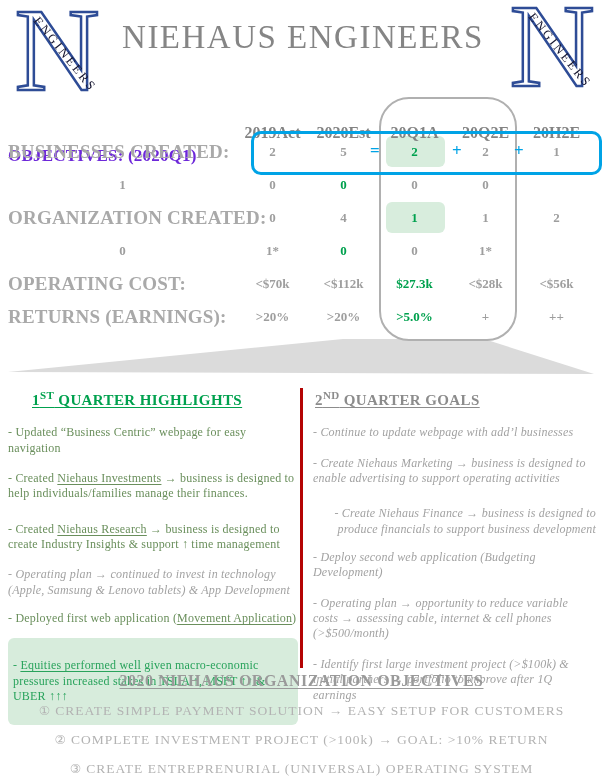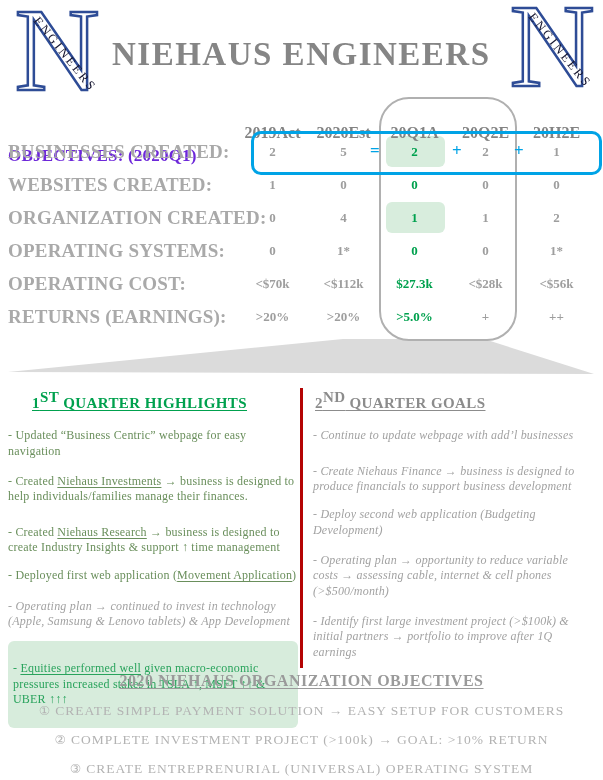--- a/index.html
+++ b/index.html
@@ -3,22 +3,22 @@
 <meta charset="utf-8">
 <style>
   html,body{margin:0;padding:0;background:#fff;}
   .page{position:relative;width:603px;height:780px;background:#ffffff;overflow:hidden;
         font-family:"Liberation Serif","DejaVu Serif",serif;}
 
   
   .logo{position:absolute;top:6px;}
   .logo.left{left:8px;}
   .logo.right{right:2px;top:2px;}
-  .wordmark{position:absolute;left:112px;top:36px;width:382px;
-            font-size:33px;letter-spacing:1.5px;color:#858585;font-weight:700;white-space:nowrap;}
+  .wordmark{position:absolute;left:112px;top:19px;width:382px;text-align:center;
+            font-size:33px;letter-spacing:1.5px;color:#858585;font-weight:400;white-space:nowrap;}
 
   
   .tbl{position:absolute;left:8px;top:99px;width:584px;z-index:2;}
   .trow{display:grid;grid-template-columns:229px repeat(5,71px);height:33px;align-items:center;}
   .trow.thead{height:36px;}
   .lbl{font-weight:bold;font-size:19px;color:#a9a9a9;letter-spacing:.2px;white-space:nowrap;}
   .lbl.title{font-size:17px;color:#6d28d9;margin-top:47px;}
   .val{text-align:center;font-weight:bold;font-size:13px;color:#9e9e9e;}
   .val.colh{font-size:16px;color:#838383;}
   .val.green{color:#00a14e;}
@@ -39,21 +39,21 @@
 
   
   .divider{position:absolute;left:300px;top:388px;width:3px;height:280px;background:#b40404;}
   .col{position:absolute;top:388px;font-size:12px;line-height:1.28;letter-spacing:.2px;}
   .col.left{left:8px;width:290px;}
   .col.right{left:313px;width:283px;}
   .colhead{font-weight:bold;font-size:15px;letter-spacing:.4px;text-decoration:underline;
            text-underline-offset:2px;display:inline-block;white-space:nowrap;}
   .col.left .colhead{color:#00a14e;margin-left:24px;}
   .col.right .colhead{color:#8c8c8c;margin-left:2px;}
-  .colhead sup{font-size:15px;}
+  .colhead sup{font-size:11px;}
   .bullet{margin-top:15px;}
   .bullet.g{color:#6a8f5c;}
   .bullet.gray{color:#a2a2a2;font-style:italic;}
   .bullet .u{text-decoration:underline;text-underline-offset:2px;}
   .bullet.hl{background:#d7ecdc;color:#29a35c;border-radius:6px;padding:20px 5px;margin-top:12px;}
 
   
   .footer{position:absolute;left:0;top:672px;width:603px;text-align:center;}
   .footHead{font-weight:bold;font-size:16px;color:#9a9a9a;letter-spacing:.5px;
             text-decoration:underline;text-underline-offset:2px;}
@@ -102,39 +102,37 @@
     <div class="trow">
       <div class="lbl">BUSINESSES CREATED:</div>
       <div class="val">2</div>
       <div class="val">5</div>
       <div class="val green">2</div>
       <div class="val">2</div>
       <div class="val">1</div>
     </div>
 
     <div class="trow">
-      <div class="lbl">WEBSITES CREATED:</div>
       <div class="val">1</div>
       <div class="val">0</div>
       <div class="val green">0</div>
       <div class="val">0</div>
       <div class="val">0</div>
     </div>
 
     <div class="trow">
       <div class="lbl">ORGANIZATION CREATED:</div>
       <div class="val">0</div>
       <div class="val">4</div>
       <div class="val green">1</div>
       <div class="val">1</div>
       <div class="val">2</div>
     </div>
 
     <div class="trow">
-      <div class="lbl">OPERATING SYSTEMS:</div>
       <div class="val">0</div>
       <div class="val">1*</div>
       <div class="val green">0</div>
       <div class="val">0</div>
       <div class="val">1*</div>
     </div>
 
     <div class="trow">
       <div class="lbl">OPERATING COST:</div>
       <div class="val">&lt;$70k</div>
@@ -154,29 +152,30 @@
     </div>
   </div>
 
   <div class="divider"></div>
 
   <div class="col left">
     <div class="colhead"><span>1</span><sup>ST</sup><span> QUARTER HIGHLIGHTS</span></div>
     <div class="bullet g"><span>- Updated “Business Centric” webpage for easy navigation</span></div>
     <div class="bullet g"><span>- Created </span><span class="u">Niehaus Investments</span><span> → business is designed to help individuals/families manage their finances.</span></div>
     <div class="bullet g" style="margin-top:20px;"><span>- Created </span><span class="u">Niehaus Research</span><span> → business is designed to create Industry Insights &amp; support ↑ time management</span></div>
+    <div class="bullet gray"><span>- Operating plan → continued to invest in technology (Apple, Samsung &amp; Lenovo tablets) &amp; App Development</span></div>
     <div class="bullet g" style="margin-top:13px;"><span>- Deployed first web application (</span><span class="u">Movement Application</span><span>)</span></div>
-    <div class="bullet gray"><span>- Operating plan → continued to invest in technology (Apple, Samsung &amp; Lenovo tablets) &amp; App Development</span></div>
     <div class="bullet hl"><span>- </span><span class="u">Equities performed well</span><span> given macro-economic pressures increased stakes in TSLA ↑, MSFT ↑↑ &amp; UBER ↑↑↑</span></div>
   </div>
 
   <div class="col right">
     <div class="colhead"><span>2</span><sup>ND</sup><span> QUARTER GOALS</span></div>
     <div class="bullet gray"><span>- Continue to update webpage with add’l businesses</span></div>
-    <div class="bullet gray" style="margin-top:20px;"><span>- Create Niehaus Finance → business is designed to produce financials to support business development</span></div>
+    <div class="bullet gray"><span>- Create Niehaus Marketing → business is designed to enable advertising to support operating activities</span></div>
+    <div class="bullet gray" style="margin-top:20px;text-align:right;"><span>- Create Niehaus Finance → business is designed to produce financials to support business development</span></div>
     <div class="bullet gray" style="margin-top:13px;"><span>- Deploy second web application (Budgeting Development)</span></div>
     <div class="bullet gray"><span>- Operating plan → opportunity to reduce variable costs → assessing cable, internet &amp; cell phones (&gt;$500/month)</span></div>
     <div class="bullet gray"><span>- Identify first large investment project (&gt;$100k) &amp; initial partners → portfolio to improve after 1Q earnings</span></div>
   </div>
 
   <div class="footer">
     <div class="footHead">2020 NIEHAUS ORGANIZATION OBJECTIVES</div>
     <div class="footItem"><span class="cn">①</span><span> CREATE SIMPLE PAYMENT SOLUTION → EASY SETUP FOR CUSTOMERS</span></div>
     <div class="footItem"><span class="cn">②</span><span> COMPLETE INVESTMENT PROJECT (&gt;100k) → GOAL: &gt;10% RETURN</span></div>
     <div class="footItem"><span class="cn">③</span><span> CREATE ENTREPRENURIAL (UNIVERSAL) OPERATING SYSTEM</span></div>

